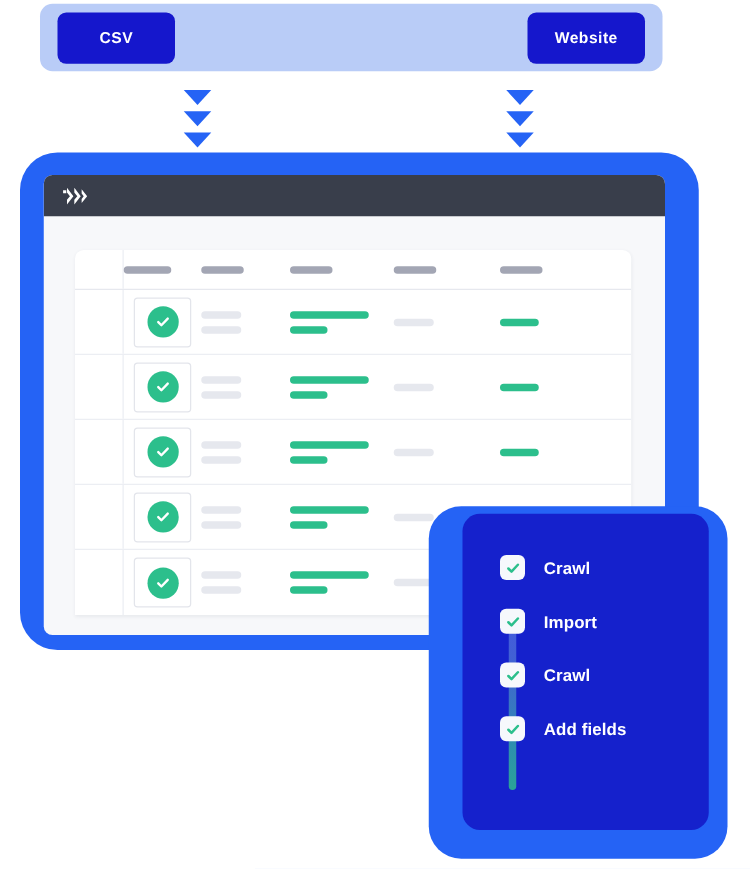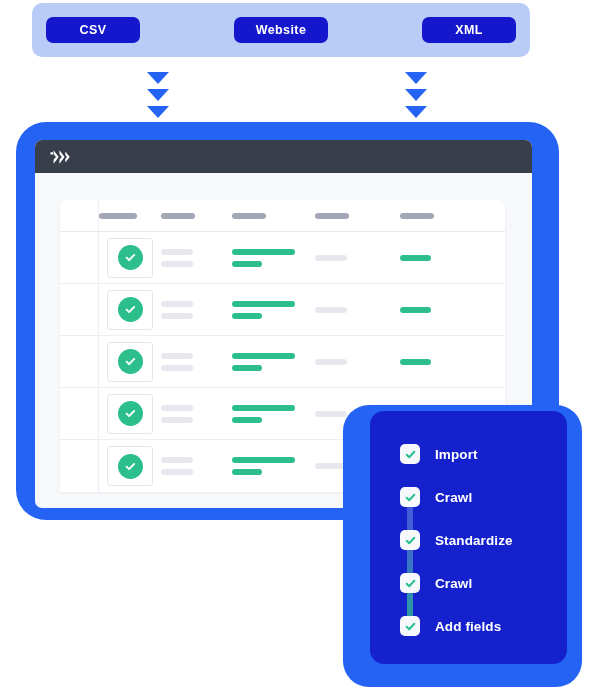--- a/index.html
+++ b/index.html
@@ -28,21 +28,21 @@
     background: #b9ccf7;
     border-radius: 10px;
     display: flex;
     align-items: center;
     justify-content: space-between;
     padding: 0 14px;
     box-sizing: border-box;
   }
   .source-pill {
     width: 94px;
-    height: 26px;
+    height: 41px;
     background: #1517cc;
     border-radius: 7px;
     color: #ffffff;
     font-size: 12.5px;
     font-weight: bold;
     letter-spacing: 0.4px;
     display: flex;
     align-items: center;
     justify-content: center;
     user-select: none;
@@ -237,21 +237,20 @@
   }
 </style>
 </head>
 <body>
 
 <div id="stage">
 
   <div class="source-bar">
     <div class="source-pill">CSV</div>
     <div class="source-pill">Website</div>
-    <div class="source-pill">XML</div>
   </div>
 
   <div class="arrow-col left">
     <div class="tri"></div>
     <div class="tri"></div>
     <div class="tri"></div>
   </div>
   <div class="arrow-col right">
     <div class="tri"></div>
     <div class="tri"></div>
@@ -435,54 +434,46 @@
   <div class="check-card">
     <div class="check-list">
       <div class="connector"></div>
 
       <div class="check-item">
         <span class="cbox">
           <svg width="13" height="13" viewBox="0 0 13 13">
               <path d="M2.7 6.8 L5.2 9.3 L10.3 3.8" stroke="#2cbf8c" stroke-width="2" fill="none" stroke-linecap="round" stroke-linejoin="round"></path>
             </svg>
         </span>
+        <span class="clabel">Crawl</span>
+      </div>
+
+      <div class="check-item">
+        <span class="cbox">
+          <svg width="13" height="13" viewBox="0 0 13 13">
+              <path d="M2.7 6.8 L5.2 9.3 L10.3 3.8" stroke="#2cbf8c" stroke-width="2" fill="none" stroke-linecap="round" stroke-linejoin="round"></path>
+            </svg>
+        </span>
         <span class="clabel">Import</span>
       </div>
+
 
       <div class="check-item">
         <span class="cbox">
           <svg width="13" height="13" viewBox="0 0 13 13">
               <path d="M2.7 6.8 L5.2 9.3 L10.3 3.8" stroke="#2cbf8c" stroke-width="2" fill="none" stroke-linecap="round" stroke-linejoin="round"></path>
             </svg>
         </span>
         <span class="clabel">Crawl</span>
       </div>
 
       <div class="check-item">
         <span class="cbox">
           <svg width="13" height="13" viewBox="0 0 13 13">
               <path d="M2.7 6.8 L5.2 9.3 L10.3 3.8" stroke="#2cbf8c" stroke-width="2" fill="none" stroke-linecap="round" stroke-linejoin="round"></path>
             </svg>
         </span>
-        <span class="clabel">Standardize</span>
-      </div>
-
-      <div class="check-item">
-        <span class="cbox">
-          <svg width="13" height="13" viewBox="0 0 13 13">
-              <path d="M2.7 6.8 L5.2 9.3 L10.3 3.8" stroke="#2cbf8c" stroke-width="2" fill="none" stroke-linecap="round" stroke-linejoin="round"></path>
-            </svg>
-        </span>
-        <span class="clabel">Crawl</span>
-      </div>
-
-      <div class="check-item">
-        <span class="cbox">
-          <svg width="13" height="13" viewBox="0 0 13 13">
-              <path d="M2.7 6.8 L5.2 9.3 L10.3 3.8" stroke="#2cbf8c" stroke-width="2" fill="none" stroke-linecap="round" stroke-linejoin="round"></path>
-            </svg>
-        </span>
         <span class="clabel">Add fields</span>
       </div>
     </div>
   </div>
 
 </div>
 
 </body></html>

